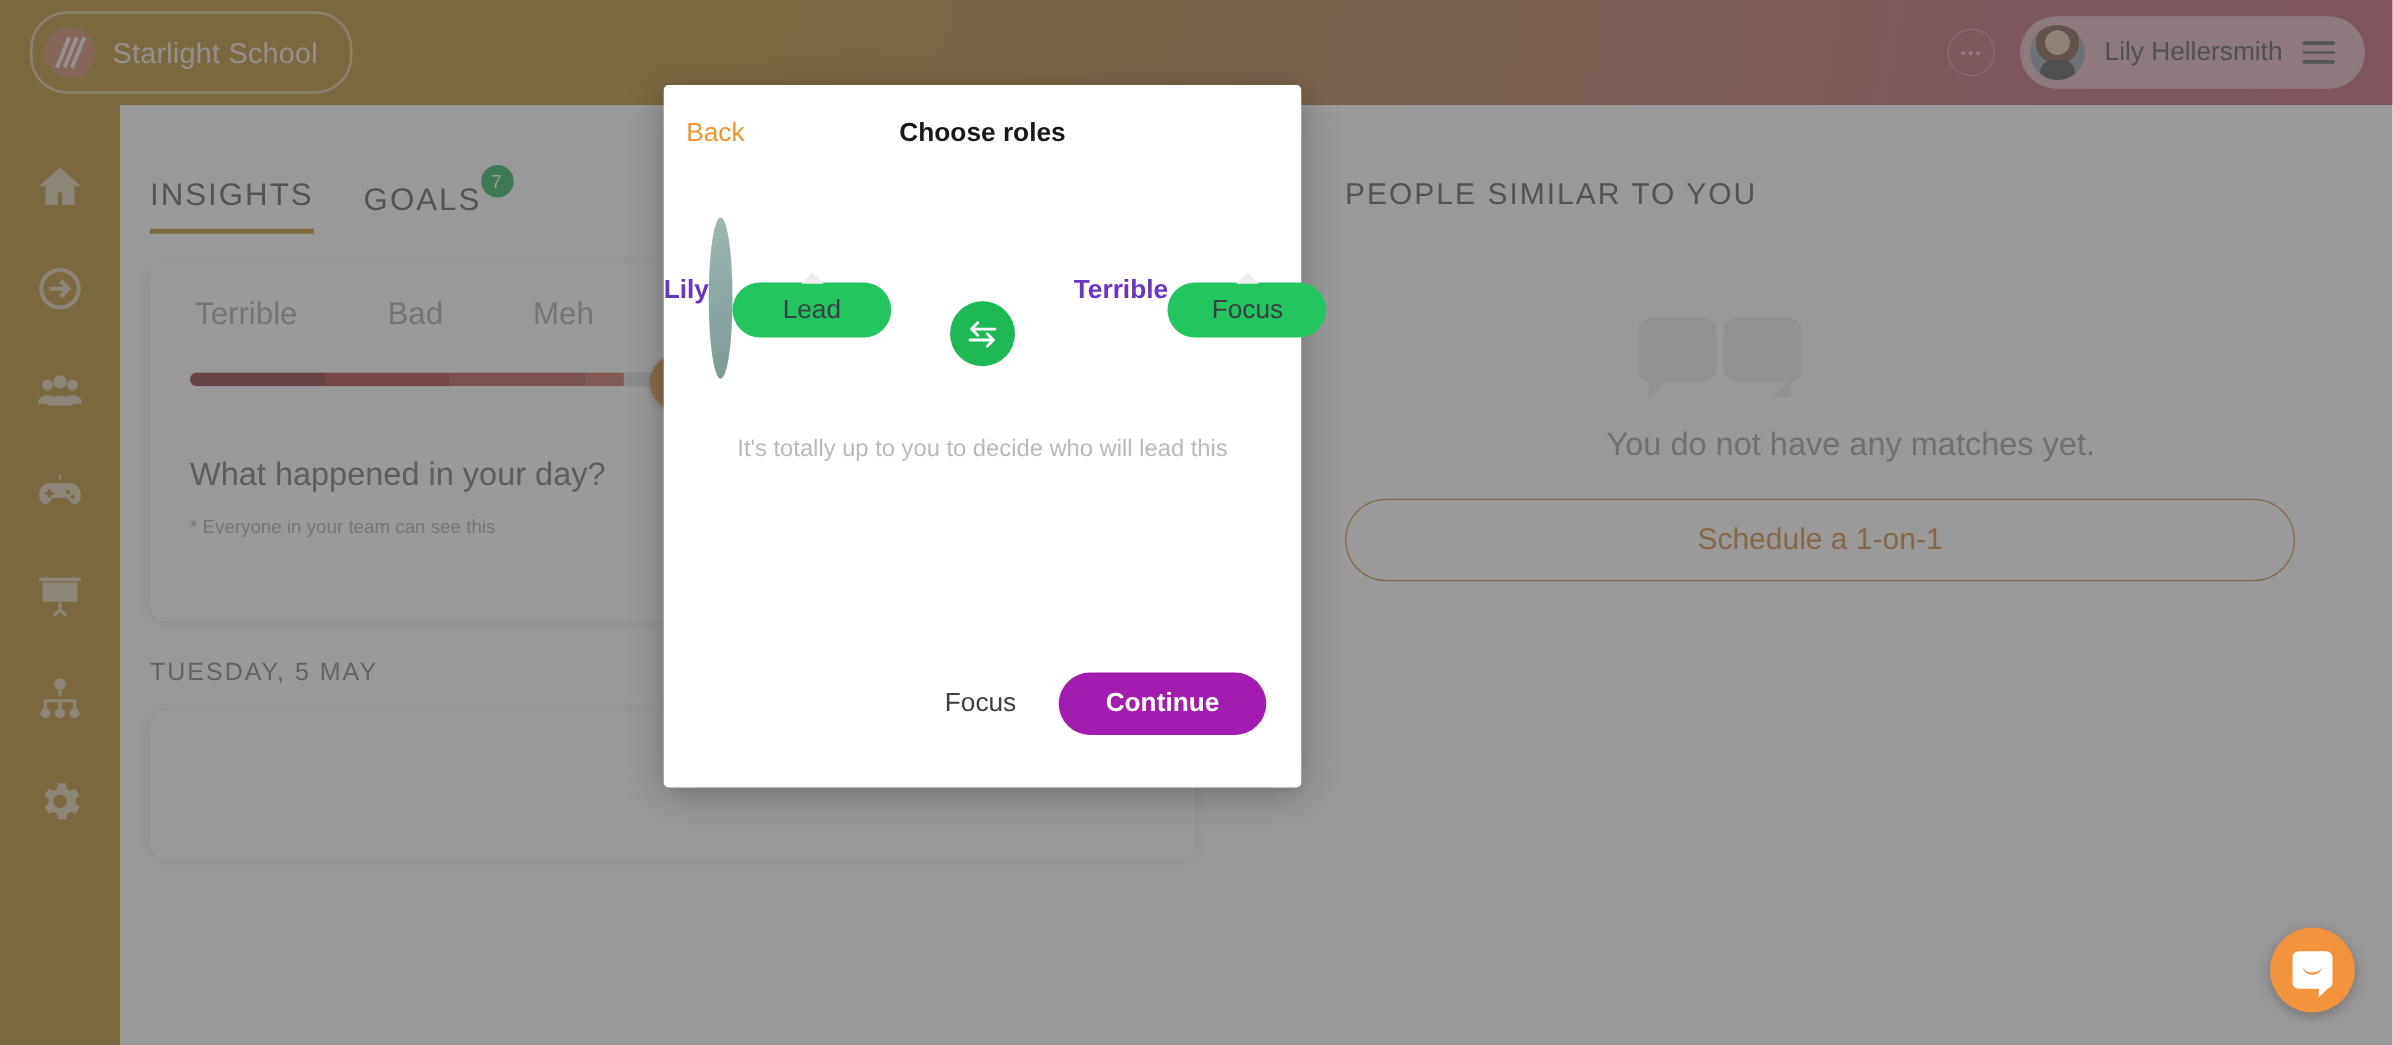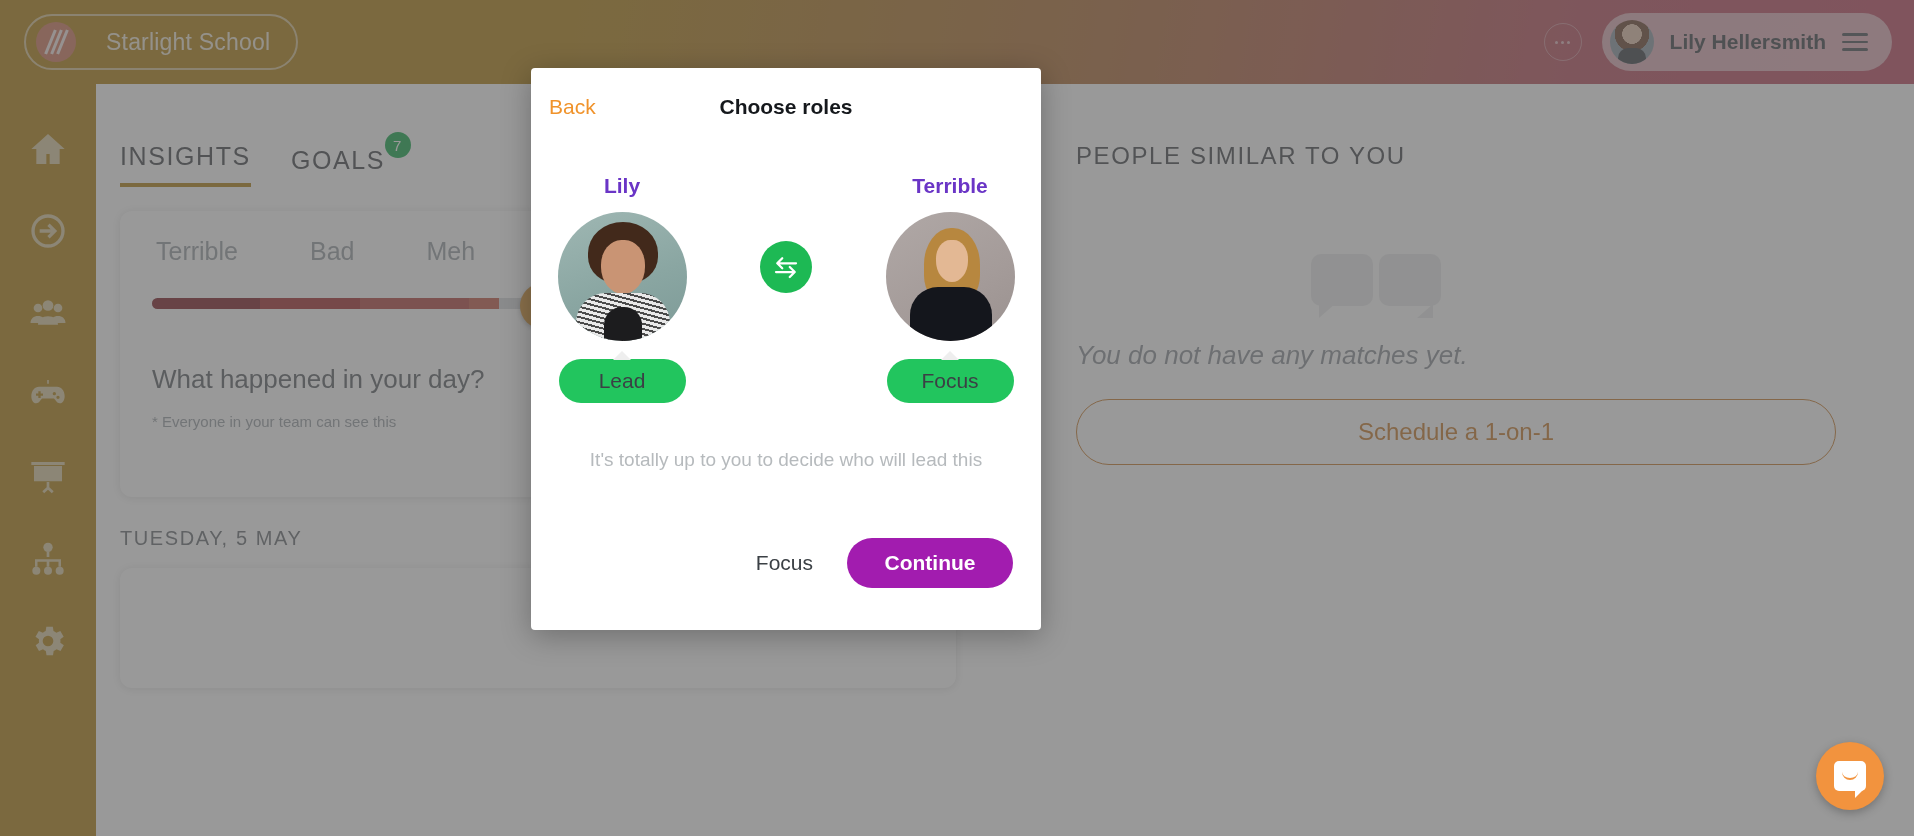--- a/index.html
+++ b/index.html
@@ -15,36 +15,36 @@
 
   
   .bg-layer { position: absolute; inset: 0; }
 
   .topbar {
     position: absolute; top: 0; left: 0; right: 0; height: 84px;
     background: linear-gradient(100deg, #b08214 0%, #b08214 30%, #ae6c38 58%, #b85060 82%, #be4a63 100%);
     display: flex; align-items: center; z-index: 3;
   }
   .brand {
-    margin-left: 24px; height: 56px; display: flex; align-items: center;
+    margin-left: 24px; height: 66px; display: flex; align-items: center;
     border: 2px solid rgba(255,255,255,0.55); border-radius: 30px;
-    padding: 0 26px 0 10px; gap: 30px;
+    padding: 0 26px 0 10px; gap: 14px;
   }
   .brand-logo {
     width: 40px; height: 40px; border-radius: 50%;
     background: #d27a60; position: relative; overflow: hidden;
     display: flex; align-items: center; justify-content: center;
   }
   .brand-logo .slash { position:absolute; width: 3px; height: 26px; background: rgba(255,255,255,.85); transform: rotate(22deg); }
   .brand-logo .s1 { left: 13px; }
   .brand-logo .s2 { left: 19px; }
   .brand-logo .s3 { left: 25px; }
   .brand-name { color: #f2ead8; font-size: 23px; letter-spacing: .2px; }
 
-  .top-right { margin-left: auto; display: flex; align-items: center; gap: 20px; padding-right: 22px; font-weight: bold; }
+  .top-right { margin-left: auto; display: flex; align-items: center; gap: 20px; padding-right: 22px; }
   .dots-btn {
     width: 38px; height: 38px; border-radius: 50%;
     border: 1.5px solid rgba(255,255,255,0.35);
     display: flex; align-items: center; justify-content: center; gap: 3px;
   }
   .dots-btn i { width: 3px; height: 3px; border-radius: 50%; background: rgba(255,255,255,0.6); display:block; }
   .user-pill {
     display: flex; align-items: center; gap: 16px;
     background: rgba(255,255,255,0.55); border-radius: 34px;
     padding: 7px 24px 7px 8px; height: 58px;
@@ -98,21 +98,21 @@
     border-radius: 50%; background: #d79434; box-shadow: 0 2px 5px rgba(0,0,0,.25);
   }
   .q-text { margin-top: 48px; font-size: 26px; color: #5e6368; }
   .q-note { margin-top: 18px; font-size: 15px; color: #9aa0a6; }
 
   .daylabel { margin: 30px 0 0 24px; font-size: 20px; letter-spacing: 1.6px; color: #6b7075; }
   .daycard { margin: 18px 0 0 24px; width: 836px; height: 120px; border-radius: 12px; background:#fff; box-shadow: 0 1px 10px rgba(0,0,0,.13); }
 
   .right-col { position: absolute; top: 58px; left: 980px; width: 800px; }
   .sect-title { font-size: 24px; letter-spacing: 1.6px; color: #45494e; }
-  .empty-wrap { margin-top: 84px; text-align: left; width: 600px; font-style: italic; }
+  .empty-wrap { margin-top: 84px; text-align: right; width: 600px; }
   .bubbles { display:flex; justify-content:center; gap: 6px; opacity: .12; }
   .bubble { width: 62px; height: 52px; background: #5b6068; border-radius: 10px; position: relative; }
   .bubble::after { content:""; position:absolute; bottom:-12px; width: 0; height: 0; border-style: solid; }
   .bubble.l::after { left: 8px; border-width: 14px 16px 0 0; border-color: #5b6068 transparent transparent transparent; }
   .bubble.r::after { right: 8px; border-width: 0 0 14px 16px; border-color: transparent transparent #5b6068 transparent; }
   .empty-text { margin-top: 34px; font-size: 26px; color: #8d9298; }
 
   .sect-title2 { margin-top: 108px; font-size: 24px; letter-spacing: 1.6px; color: #45494e; }
   .schedule-btn {
     margin-top: 28px; width: 760px; height: 66px; border-radius: 34px;
@@ -129,21 +129,21 @@
     left: 531px; top: 68px; width: 510px; height: 562px;
     background: #fff; border-radius: 4px;
     box-shadow: 0 6px 30px rgba(0,0,0,.28);
     display: flex; flex-direction: column;
   }
   .modal-head { position: relative; height: 78px; display: flex; align-items: center; }
   .back-link { position: absolute; left: 18px; font-size: 21px; color: #f0932b; }
   .modal-title { width: 100%; text-align: center; font-size: 21px; font-weight: bold; color: #15181c; }
 
   .people { display: flex; align-items: flex-start; justify-content: center; gap: 0; margin-top: 28px; }
-  .person { width: 182px; display: flex; flex-direction: column; align-items: center; }
+  .person { width: 182px; display: flex; flex-direction: row; align-items: center; }
   .person-name { font-size: 21px; color: #6a35c6; font-weight: bold; margin-bottom: 14px; }
   .photo { width: 129px; height: 129px; border-radius: 50%; overflow: hidden; position: relative; }
   .photo.lily { background: linear-gradient(160deg,#9fb7b3 0%,#8aa6a2 55%,#7d9a97 100%); }
   .photo.lily .hair { position:absolute; top: 10px; left: 30px; width: 70px; height: 62px; background:#42291b; border-radius: 50% 50% 44% 44%; }
   .photo.lily .face { position:absolute; top: 28px; left: 43px; width: 44px; height: 54px; background:#c99474; border-radius: 46% 46% 50% 50%; }
   .photo.lily .body { position:absolute; bottom: 0; left: 18px; width: 94px; height: 48px; background: repeating-linear-gradient(15deg,#e8e8e8 0 3px,#4a4a4a 3px 5px); border-radius: 30px 30px 0 0; }
   .photo.lily .shirt { position:absolute; bottom: 0; left: 46px; width: 38px; height: 34px; background:#1c1c1e; border-radius: 18px 18px 0 0; }
   .photo.chris { background: linear-gradient(150deg,#b0a8a6 0%,#a49b99 60%,#9a918f 100%); }
   .photo.chris .hair { position:absolute; top: 16px; left: 38px; width: 56px; height: 76px; background:#b7873f; border-radius: 48% 48% 38% 38%; }
   .photo.chris .face { position:absolute; top: 28px; left: 50px; width: 32px; height: 42px; background:#e3b894; border-radius: 46% 46% 52% 52%; }

